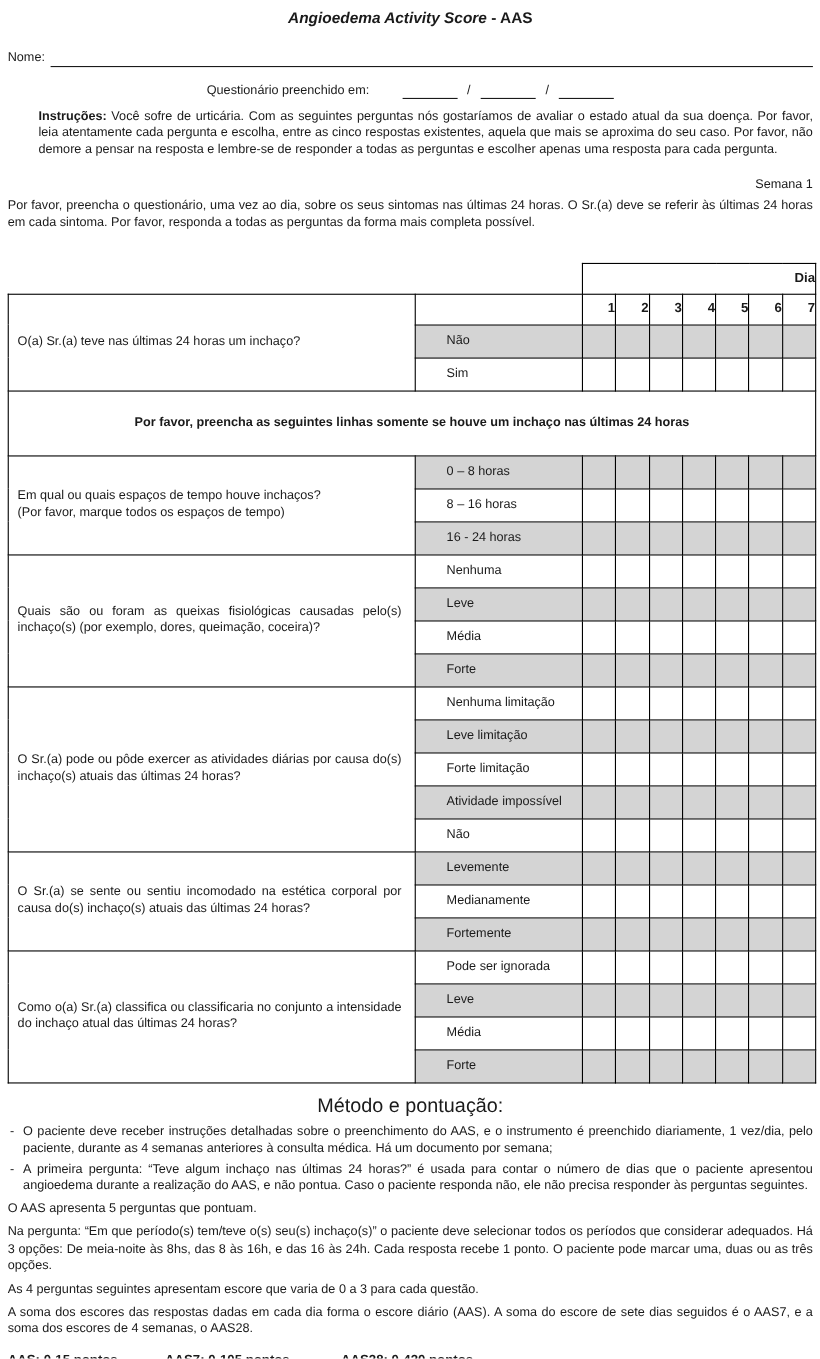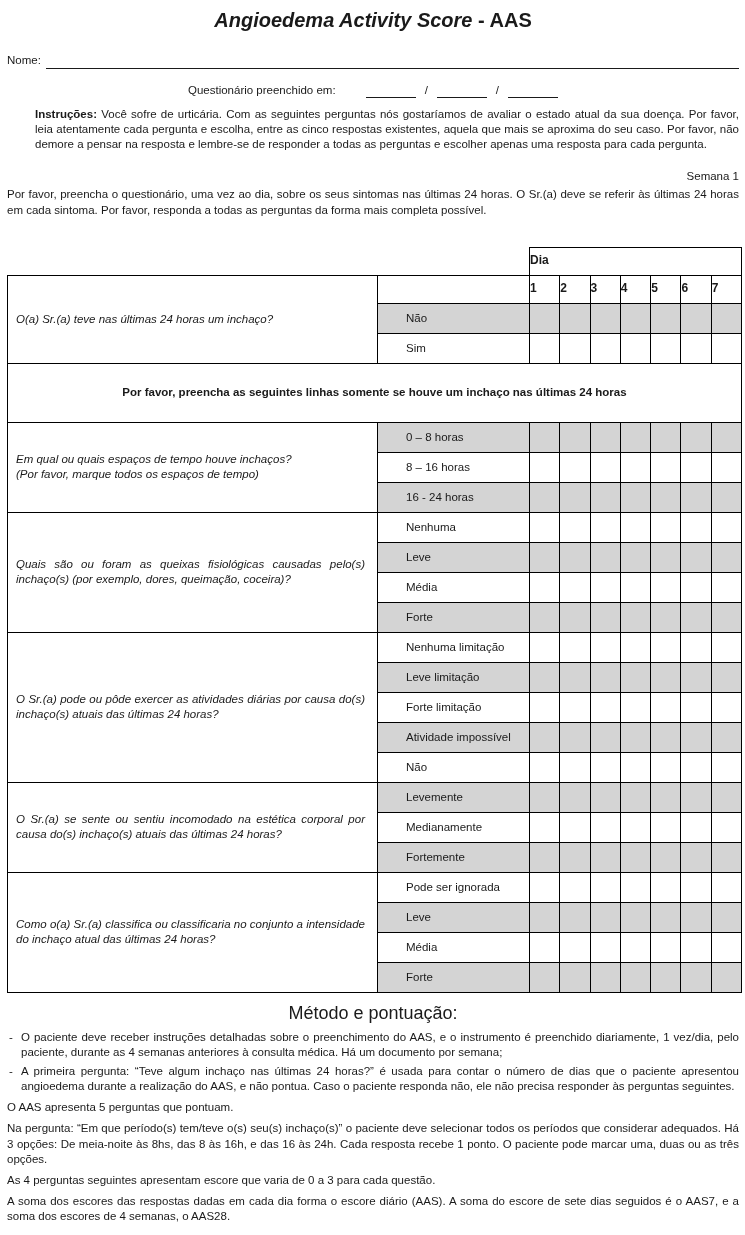--- a/index.html
+++ b/index.html
@@ -5,21 +5,21 @@
   * { margin:0; padding:0; box-sizing:border-box; }
   html,body { background:#ffffff; }
   body {
     width:745px; height:1235px;
     font-family:"Liberation Sans", sans-serif;
     font-size:11.5px; line-height:1.32; color:#1a1a1a;
     position:relative; overflow:hidden;
   }
   .page { padding:5px 6px 0 7px; }
 
-  .title { text-align:center; font-size:20px; font-weight:bold; margin-top:2px; }
+  .title { text-align:center; font-size:14px; font-weight:bold; margin-top:2px; }
   .title .main { font-style:italic; }
 
   .name-row { margin-top:20px; display:flex; align-items:flex-end; }
   .name-row .label { flex:none; }
   .name-line { flex:1; border-bottom:1.3px solid #1a1a1a; margin-left:5px; height:13px; }
 
   .date-row { margin-top:14px; display:flex; align-items:flex-end;justify-content:center; }
   .blank { width:50px; border-bottom:1.3px solid #1a1a1a; height:13px; display:inline-block; flex:none; }
   .blank.first { margin-left:30px; }
   .slash { margin:0 9px; flex:none; }
@@ -27,22 +27,22 @@
   p.instr { margin-top:9px; text-align:justify;margin-left:28px; }
   p.instr .lead { font-weight:bold; }
 
   h2.week { margin-top:17px; font-size:11.5px; font-weight:normal;text-align:right; }
   p.week-text { margin-top:3px; text-align:justify; }
 
   table.aas { border-collapse:collapse; table-layout:fixed; width:735px; margin-top:29px; }
   td { font-size:11.5px; color:#1a1a1a; overflow:hidden; }
   td.cell { border:1px solid #000; }
   td.spacer { border:none; }
-  td.head { text-align:left; font-weight:bold; font-size:12px; }
-  td.qcell { padding:4px 12px 4px 8px; text-align:justify; vertical-align:middle; white-space:pre-line;font-style:italic; }
+  td.head { text-align:right; font-weight:bold; font-size:12px; }
+  td.qcell { padding:4px 12px 4px 8px; text-align:justify; vertical-align:middle; white-space:pre-line; }
   td.alabel { padding-left:28px; vertical-align:middle; }
   td.shaded { background:#d4d4d4; }
   td.sep { text-align:center; font-weight:bold; vertical-align:middle; }
   tr.dia-row { height:28px; }
   tr.num-row { height:28px; }
   tr.opt-row { height:30px; }
   tr.sep-row { height:59px; }
 
   .scoring { margin-top:9px; }
   h3.met { font-size:18px; font-weight:normal;text-align:center; }

